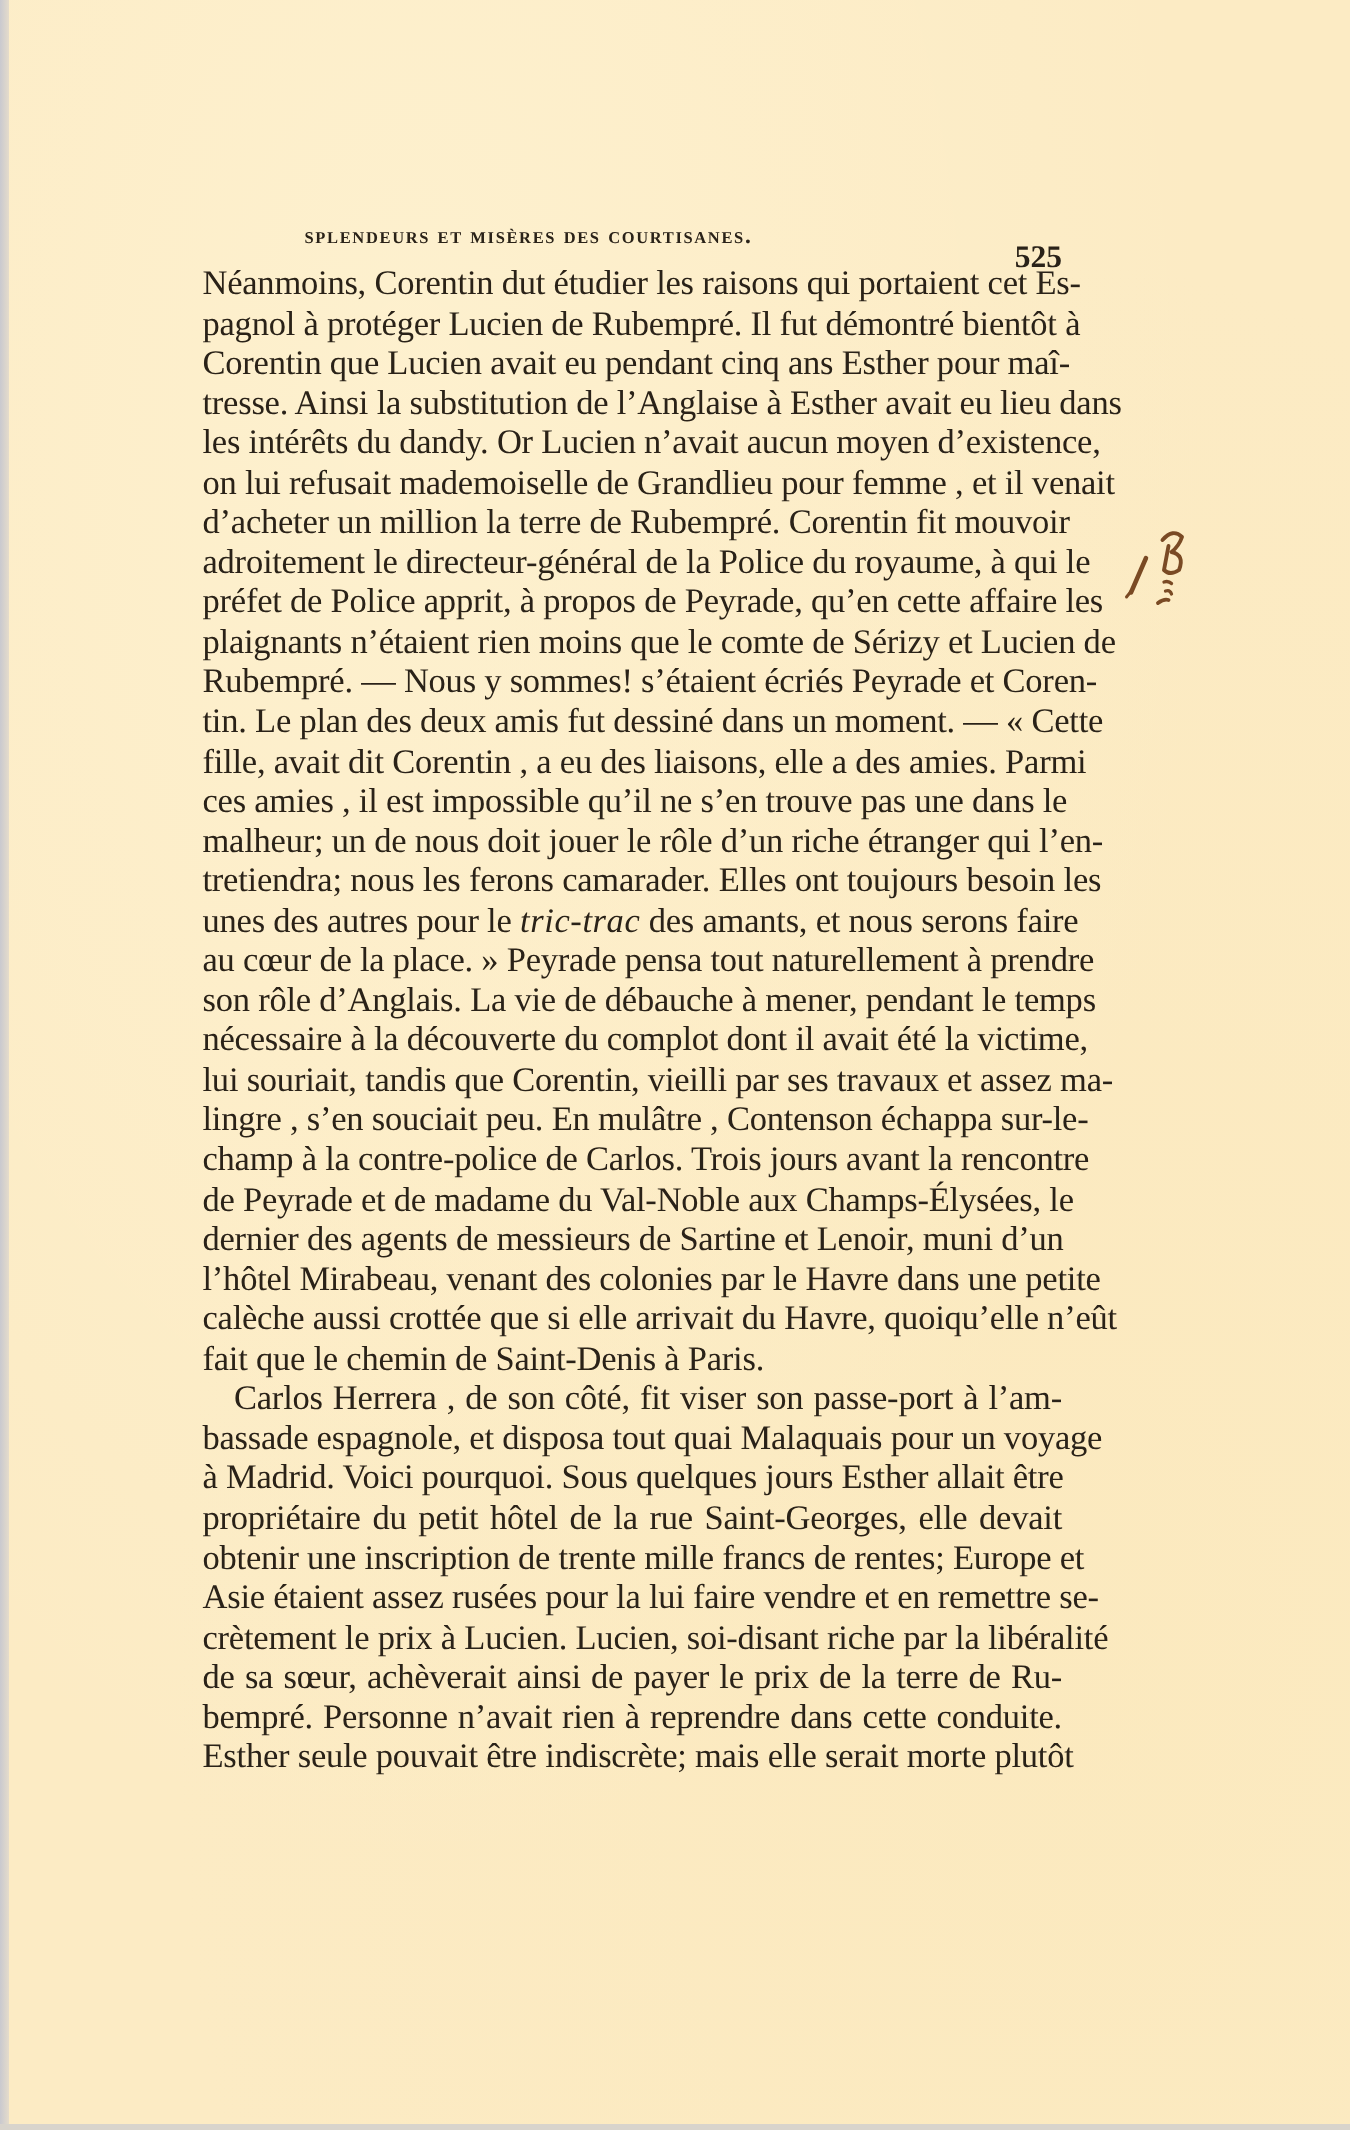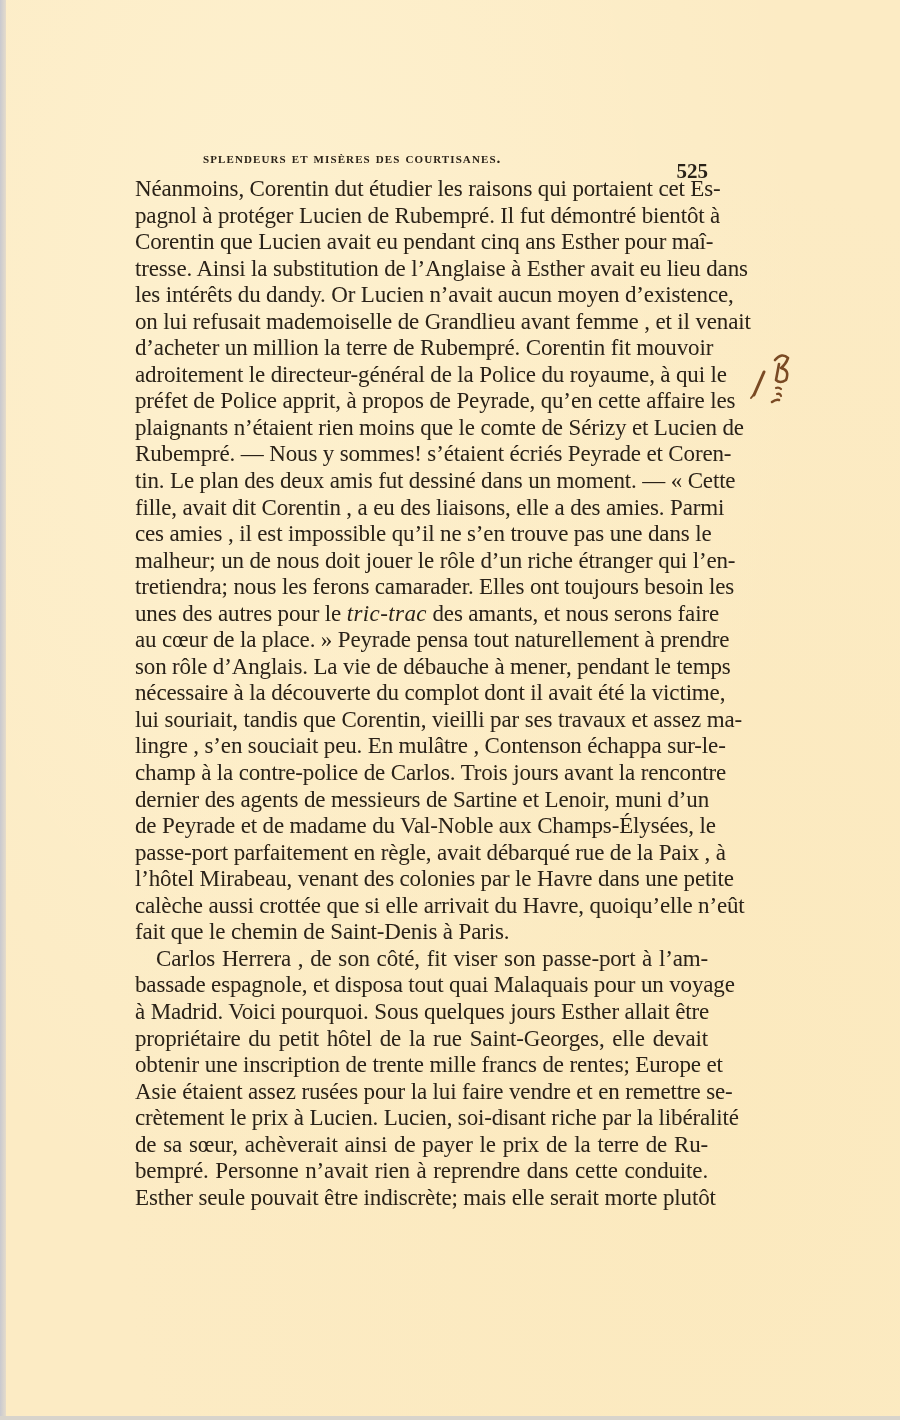--- a/index.html
+++ b/index.html
@@ -110,41 +110,40 @@
   <span class="running-title">Splendeurs et misères des courtisanes.</span>
   <span class="page-number">525</span>
 </div>
 
 <div class="text-block">
   <span class="line">Néanmoins, Corentin dut étudier les raisons qui portaient cet Es-</span>
   <span class="line">pagnol à protéger Lucien de Rubempré. Il fut démontré bientôt à</span>
   <span class="line">Corentin que Lucien avait eu pendant cinq ans Esther pour maî-</span>
   <span class="line">tresse. Ainsi la substitution de l’Anglaise à Esther avait eu lieu dans</span>
   <span class="line">les intérêts du dandy. Or Lucien n’avait aucun moyen d’existence,</span>
-  <span class="line">on lui refusait mademoiselle de Grandlieu avant femme , et il venait</span>
+  <span class="line">on lui refusait mademoiselle de Grandlieu pour femme , et il venait</span>
   <span class="line">d’acheter un million la terre de Rubempré. Corentin fit mouvoir</span>
   <span class="line">adroitement le directeur-général de la Police du royaume, à qui le</span>
   <span class="line">préfet de Police apprit, à propos de Peyrade, qu’en cette affaire les</span>
   <span class="line">plaignants n’étaient rien moins que le comte de Sérizy et Lucien de</span>
   <span class="line">Rubempré. — Nous y sommes! s’étaient écriés Peyrade et Coren-</span>
   <span class="line">tin. Le plan des deux amis fut dessiné dans un moment. — « Cette</span>
   <span class="line">fille, avait dit Corentin , a eu des liaisons, elle a des amies. Parmi</span>
   <span class="line">ces amies , il est impossible qu’il ne s’en trouve pas une dans le</span>
   <span class="line">malheur; un de nous doit jouer le rôle d’un riche étranger qui l’en-</span>
   <span class="line"><span>tretiendra; nous les ferons camarader. Elles ont toujours besoin les</span></span>
   <span class="line"><span>unes des autres pour le </span><em>tric-trac</em><span> des amants, et nous serons faire</span></span>
   <span class="line">au cœur de la place. » Peyrade pensa tout naturellement à prendre</span>
   <span class="line">son rôle d’Anglais. La vie de débauche à mener, pendant le temps</span>
   <span class="line">nécessaire à la découverte du complot dont il avait été la victime,</span>
   <span class="line">lui souriait, tandis que Corentin, vieilli par ses travaux et assez ma-</span>
   <span class="line">lingre , s’en souciait peu. En mulâtre , Contenson échappa sur-le-</span>
   <span class="line">champ à la contre-police de Carlos. Trois jours avant la rencontre</span>
+  <span class="line">de Peyrade et de madame du Val-Noble aux Champs-Élysées, le</span>
   <span class="line">dernier des agents de messieurs de Sartine et Lenoir, muni d’un</span>
-  <span class="line">de Peyrade et de madame du Val-Noble aux Champs-Élysées, le</span>
-  <span class="line">passe-port parfaitement en règle, avait débarqué rue de la Paix , à</span>
   <span class="line">l’hôtel Mirabeau, venant des colonies par le Havre dans une petite</span>
   <span class="line">calèche aussi crottée que si elle arrivait du Havre, quoiqu’elle n’eût</span>
   <span class="line last">fait que le chemin de Saint-Denis à Paris.</span>
   <span class="line indent">Carlos Herrera , de son côté, fit viser son passe-port à l’am-</span>
   <span class="line">bassade espagnole, et disposa tout quai Malaquais pour un voyage</span>
   <span class="line">à Madrid. Voici pourquoi. Sous quelques jours Esther allait être</span>
   <span class="line">propriétaire du petit hôtel de la rue Saint-Georges, elle devait</span>
   <span class="line">obtenir une inscription de trente mille francs de rentes; Europe et</span>
   <span class="line">Asie étaient assez rusées pour la lui faire vendre et en remettre se-</span>
   <span class="line">crètement le prix à Lucien. Lucien, soi-disant riche par la libéralité</span>

